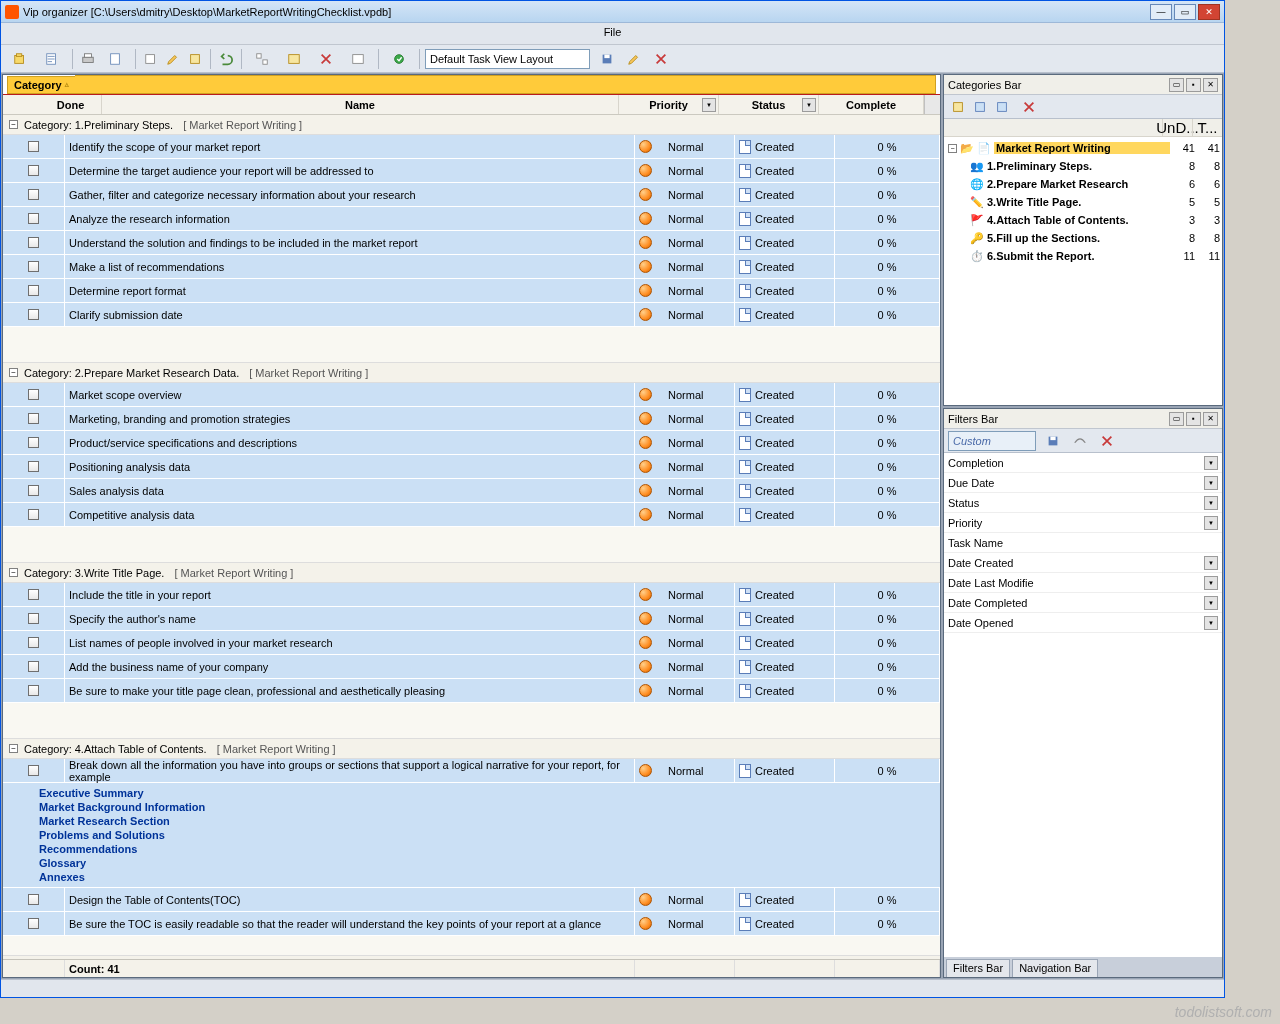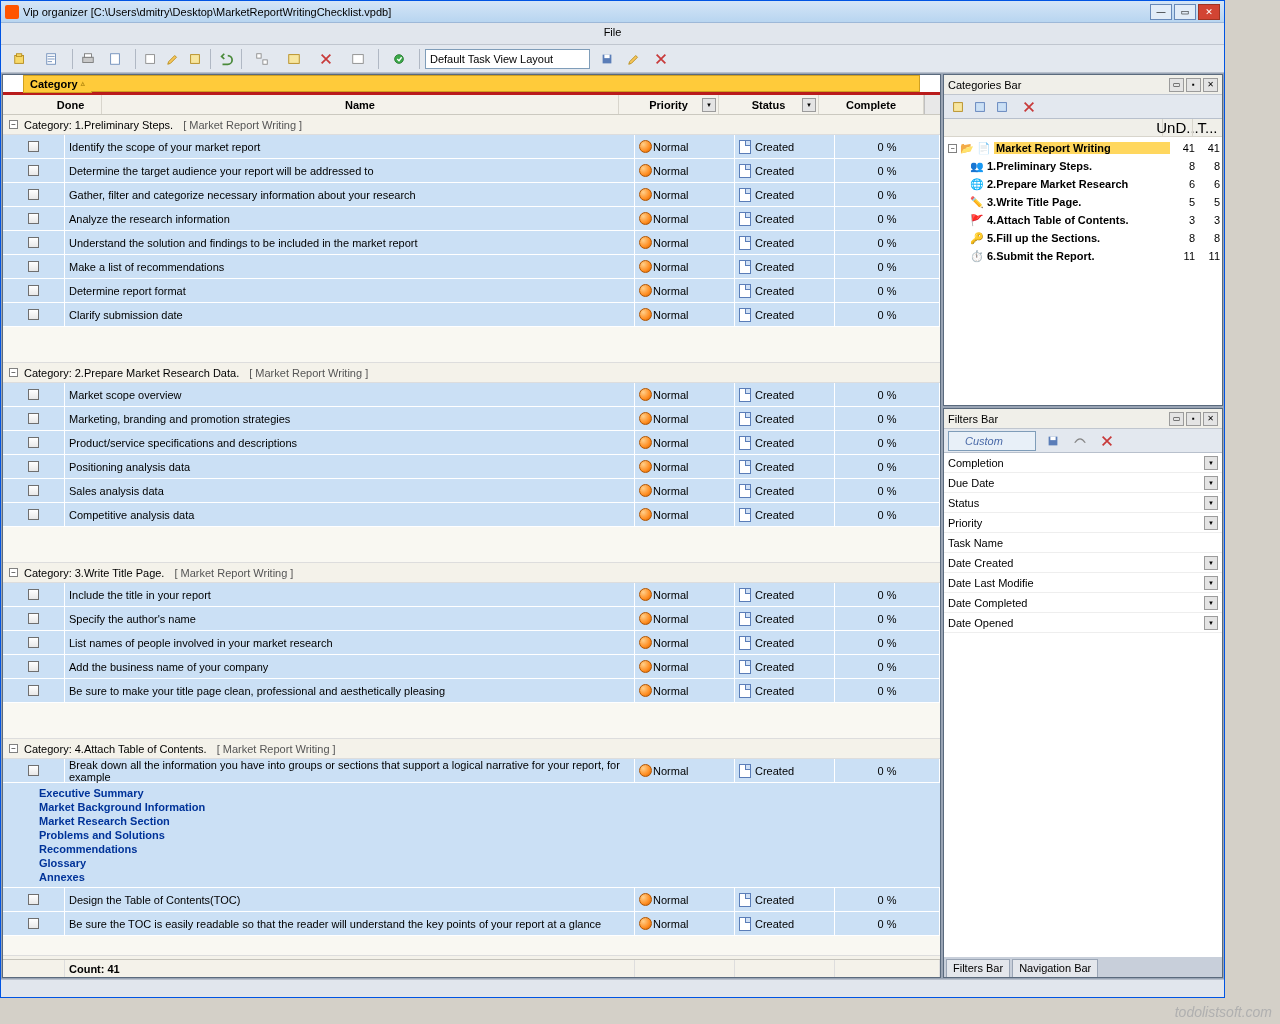--- a/index.html
+++ b/index.html
@@ -19,21 +19,21 @@
 .tbtn { width: 20px; height: 20px; display: flex; align-items: center; justify-content: center; cursor: pointer; border: 1px solid transparent; border-radius: 2px; }
 .tbtn.dd { width: 30px; }
 .tbtn svg { width: 14px; height: 14px; }
 .sep { width: 1px; height: 20px; background: #b0b8c4; margin: 0 3px; }
 .layout-combo { width: 165px; height: 20px; border: 1px solid #7f9db9; background: #fff; padding: 2px 4px; }
 
 .workspace { flex: 1; display: flex; background: #9aa5b5; overflow: hidden; }
 .main-pane { flex: 1; background: #fff; border: 1px solid #5a6a7d; margin: 1px; display: flex; flex-direction: column; overflow: hidden; }
 .right-pane { width: 280px; display: flex; flex-direction: column; gap: 2px; margin: 1px; }
 
-.groupbar { height: 20px; background: #fff; border-bottom: 3px solid #b91c1c; display: flex; align-items: center; padding: 0 20px; }
+.groupbar { height: 20px; background: #fff; border-bottom: 1px solid #b91c1c; display: flex; align-items: center; padding: 0 4px; }
 .grouptag { background: #ffcb3a; border: 1px solid #d0a020; padding: 2px 6px; font-weight: bold; display: flex; align-items: center; gap: 3px; }
 .grouptag::after { content: "▵"; color: #bb8f14; font-size: 8px; }
 .groupbar-rest { flex: 1; height: 100%; background: #ffcb3a; margin-left: -1px; border: 1px solid #d0a020; border-left: none; }
 
 .colhdr { height: 20px; display: flex; background: #f4f2eb; border-bottom: 1px solid #cbc9c0; padding-left: 37px; }
 .colhdr .col { border-right: 1px solid #d8d5cc; display: flex; align-items: center; justify-content: center; font-weight: bold; position: relative; }
 .col-done { width: 62px; }
 .col-name { flex: 1; }
 .col-pri { width: 100px; }
 .col-stat { width: 100px; }
@@ -44,21 +44,21 @@
 .grouprow { height: 20px; background: #f4f2ea; border-bottom: 1px solid #ddd; display: flex; align-items: center; padding-left: 6px; gap: 4px; }
 .grouprow .expander { width: 9px; height: 9px; border: 1px solid #808080; display: flex; align-items: center; justify-content: center; font-size: 8px; line-height: 1; background: #fff; }
 .grouprow .gtext { margin-left: 2px; }
 .grouprow .gsub { color: #555; margin-left: 6px; }
 
 .datarow { height: 24px; display: flex; border-bottom: 1px solid #fff; background: #cbe0f5; }
 .datarow:nth-child(even of .datarow) { background: #cbe0f5; }
 .datarow .cell { border-right: 1px solid #fff; display: flex; align-items: center; padding: 0 4px; }
 .cell.c-done { width: 62px; justify-content: center; }
 .cell.c-name { flex: 1; }
-.cell.c-pri { width: 100px; gap: 1px; }
+.cell.c-pri { width: 100px; gap: 16px; }
 .cell.c-stat { width: 100px; gap: 4px; }
 .cell.c-comp { width: 105px; justify-content: center; }
 .chk { width: 11px; height: 11px; border: 1px solid #6f6f6f; background: linear-gradient(#fff,#e8e8e8); }
 .ico-ball { width: 13px; height: 13px; border-radius: 50%; background: radial-gradient(circle at 30% 30%, #ffcf8a, #ff8e22 60%, #c85b00); border: 1px solid #b05400; }
 .ico-doc { width: 12px; height: 14px; background: #fff; border: 1px solid #5a7db8; position: relative; }
 .ico-doc::before { content: ""; position: absolute; top: 0; right: 0; width: 4px; height: 4px; background: #cfe0f5; border-left: 1px solid #5a7db8; border-bottom: 1px solid #5a7db8; }
 
 .note-row { background: #cbe0f5; padding: 3px 4px 3px 36px; border-bottom: 1px solid #fff; }
 .note-row div { color: #003399; font-weight: bold; line-height: 14px; }
 
@@ -81,21 +81,21 @@
 .cat-tree { flex: 1; overflow: auto; padding: 2px; }
 .tree-row { height: 18px; display: flex; align-items: center; gap: 3px; padding-left: 2px; }
 .tree-row.child { padding-left: 24px; }
 .tree-row .tx { width: 9px; height: 9px; border: 1px solid #808080; display: flex; align-items: center; justify-content: center; font-size: 7px; background: #fff; }
 .tree-row .tico { width: 14px; height: 14px; display: flex; align-items: center; justify-content: center; }
 .tree-row .tlabel { flex: 1; font-weight: bold; white-space: nowrap; overflow: hidden; text-overflow: ellipsis; }
 .tree-row.selected .tlabel { background: #ffd75e; padding: 0 2px; }
 .tree-row .tnum { width: 22px; text-align: right; }
 
 .filt-panel { flex: 1; }
-.filt-combo { height: 20px; width: 88px; border: 1px solid #7f9db9; background: #e8f0f8; color: #4a6aa8; font-style: italic; padding: 2px 16px; }
+.filt-combo { height: 20px; width: 88px; border: 1px solid #7f9db9; background: #e8f0f8; color: #4a6aa8; font-style: italic; padding: 2px 4px; }
 .filt-list { flex: 1; overflow: auto; }
 .filt-row { height: 20px; display: flex; align-items: center; border-bottom: 1px solid #eee; padding: 0 4px; }
 .filt-row .fl-name { flex: 1; }
 .filt-row .fl-dd { width: 14px; height: 14px; border: 1px solid #9b9b9b; background: #e4e4e4; display: flex; align-items: center; justify-content: center; font-size: 6px; }
 
 .bottom-tabs { height: 20px; display: flex; align-items: flex-end; background: #c8cfda; padding: 0 2px; }
 .btab { height: 18px; background: #e4e7ec; border: 1px solid #9aa5b5; border-bottom: none; padding: 2px 6px; margin-right: 2px; cursor: pointer; }
 
 .statusbar { height: 18px; background: #e1e6ed; border-top: 1px solid #b8c0cc; }
 .watermark { position: absolute; bottom: 4px; right: 8px; color: #b0b0b0; font-family: Arial; font-size: 14px; font-style: italic; pointer-events: none; }

